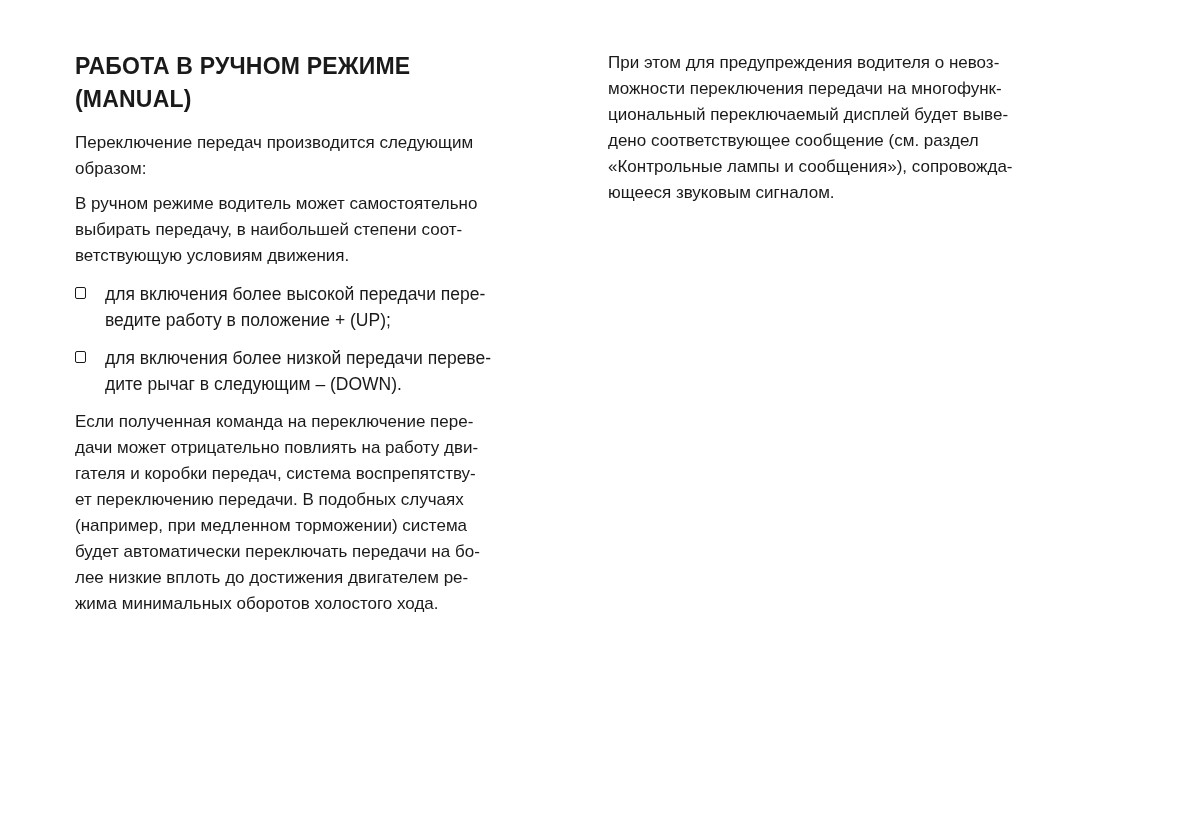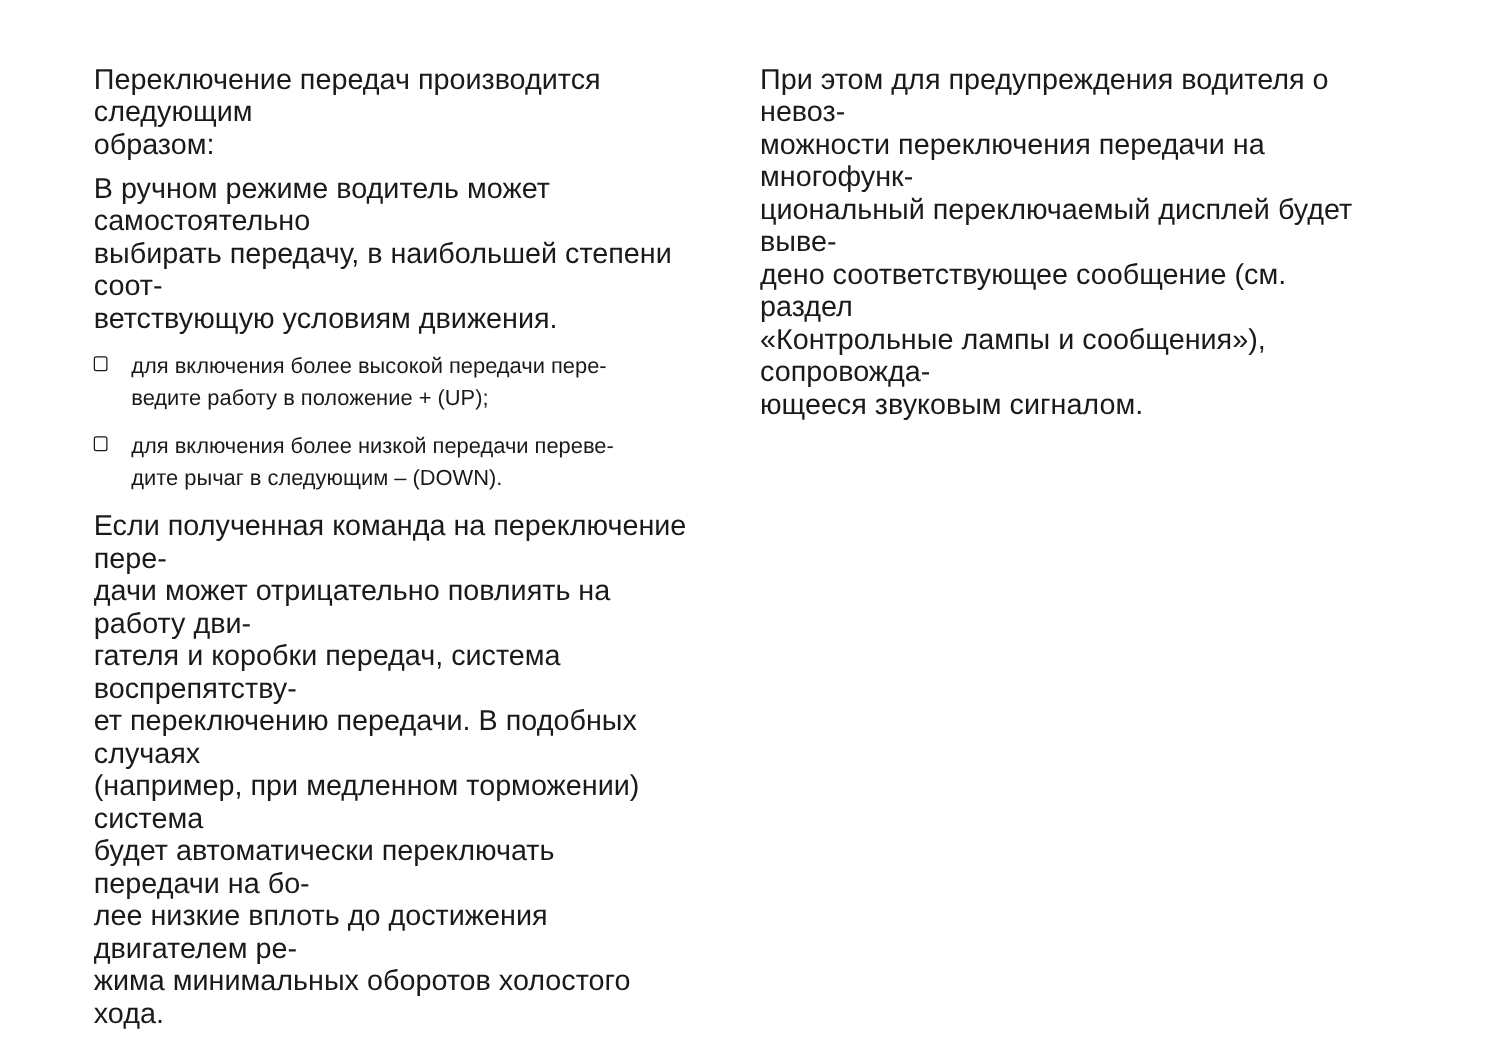--- a/index.html
+++ b/index.html
@@ -31,21 +31,21 @@
 
   .section-title {
     font-size: 23px;
     font-weight: bold;
     line-height: 33px;
     letter-spacing: 0.2px;
     white-space: pre-line;
     margin: 0 0 14px 0;
   }
   .para {
-    font-size: 23px;
+    font-size: 17px;
     line-height: 26px;
     white-space: pre-line;
     margin: 0 0 9px 0;
   }
   .para:last-child { margin-bottom: 0; }
 
   .bullet-item {
     display: flex;
     align-items: flex-start;
     margin: 12px 0 12px 0;
@@ -69,20 +69,22 @@
   }
   .after-bullets { margin-top: 2px; }
 </style>
 </head>
 <body>
 
 <div class="page">
   <div class="columns">
 
     <div class="col col-left">
+      <h1 class="section-title">РАБОТА В РУЧНОМ РЕЖИМЕ
+(MANUAL)</h1>
 
       <p class="para">Переключение передач производится следующим
 образом:</p>
 
       <p class="para">В ручном режиме водитель может самостоятельно
 выбирать передачу, в наибольшей степени соот-
 ветствующую условиям движения.</p>
 
       <div class="bullet-item">
         <span class="bullet-marker">

